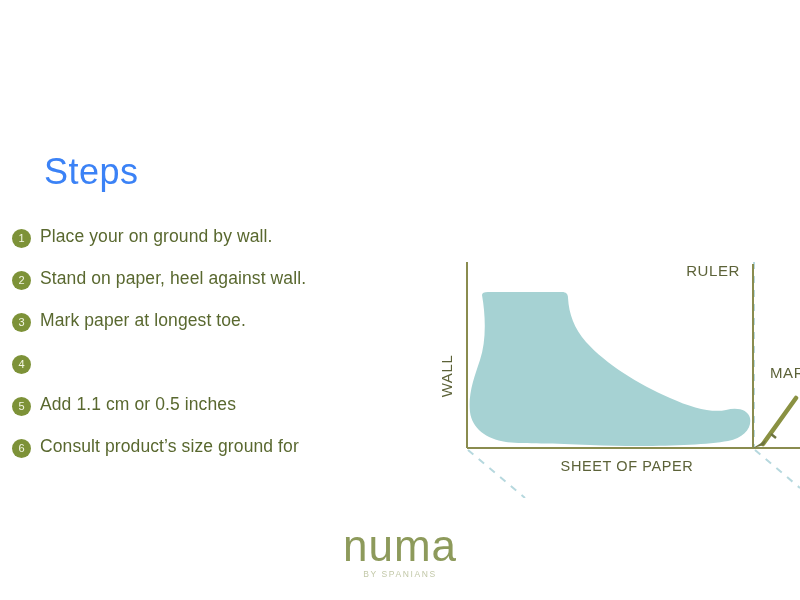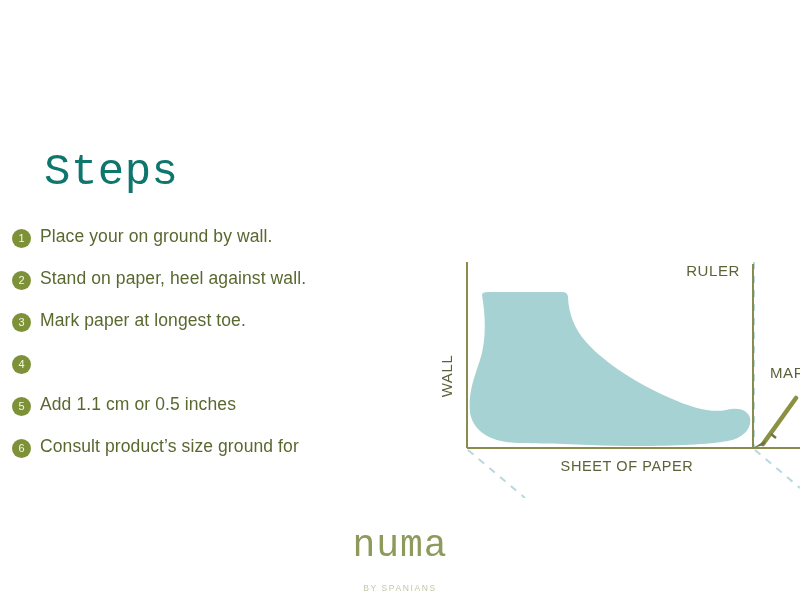--- a/index.html
+++ b/index.html
@@ -55,24 +55,24 @@
     width: 104px;
     height: 124px;
     opacity: 0.55;
   }
 
   
   .steps-heading {
     position: absolute;
     left: 44px;
     top: 146px;
-    font-family: Liberation Mono, monospace;
-    font-size: 44px;
+    font-family: Liberation Sans, sans-serif;
+    font-size: 36px;
     line-height: 52px;
-    color: #0f766e;
+    color: #3b82f6;
     letter-spacing: 0.5px;
   }
 
   .steps-list {
     position: absolute;
     left: 12px;
     top: 226px;
     width: 420px;
   }
 
@@ -123,29 +123,29 @@
   
   .logo {
     position: absolute;
     left: 0;
     top: 524px;
     width: 800px;
     text-align: center;
   }
 
   .logo-word {
-    font-family: Liberation Mono, monospace;
-    font-size: 38px;
+    font-family: Liberation Sans, sans-serif;
+    font-size: 44px;
     line-height: 44px;
     color: #8d9a5b;
     letter-spacing: 1px;
   }
 
   .logo-sub {
-    margin-top: 15px;
+    margin-top: 1px;
     font-family: "Liberation Sans", sans-serif;
     font-size: 8.5px;
     letter-spacing: 1.6px;
     color: #c2c8a8;
   }
 </style>
 </head>
 <body>
 
 <div class="page">

